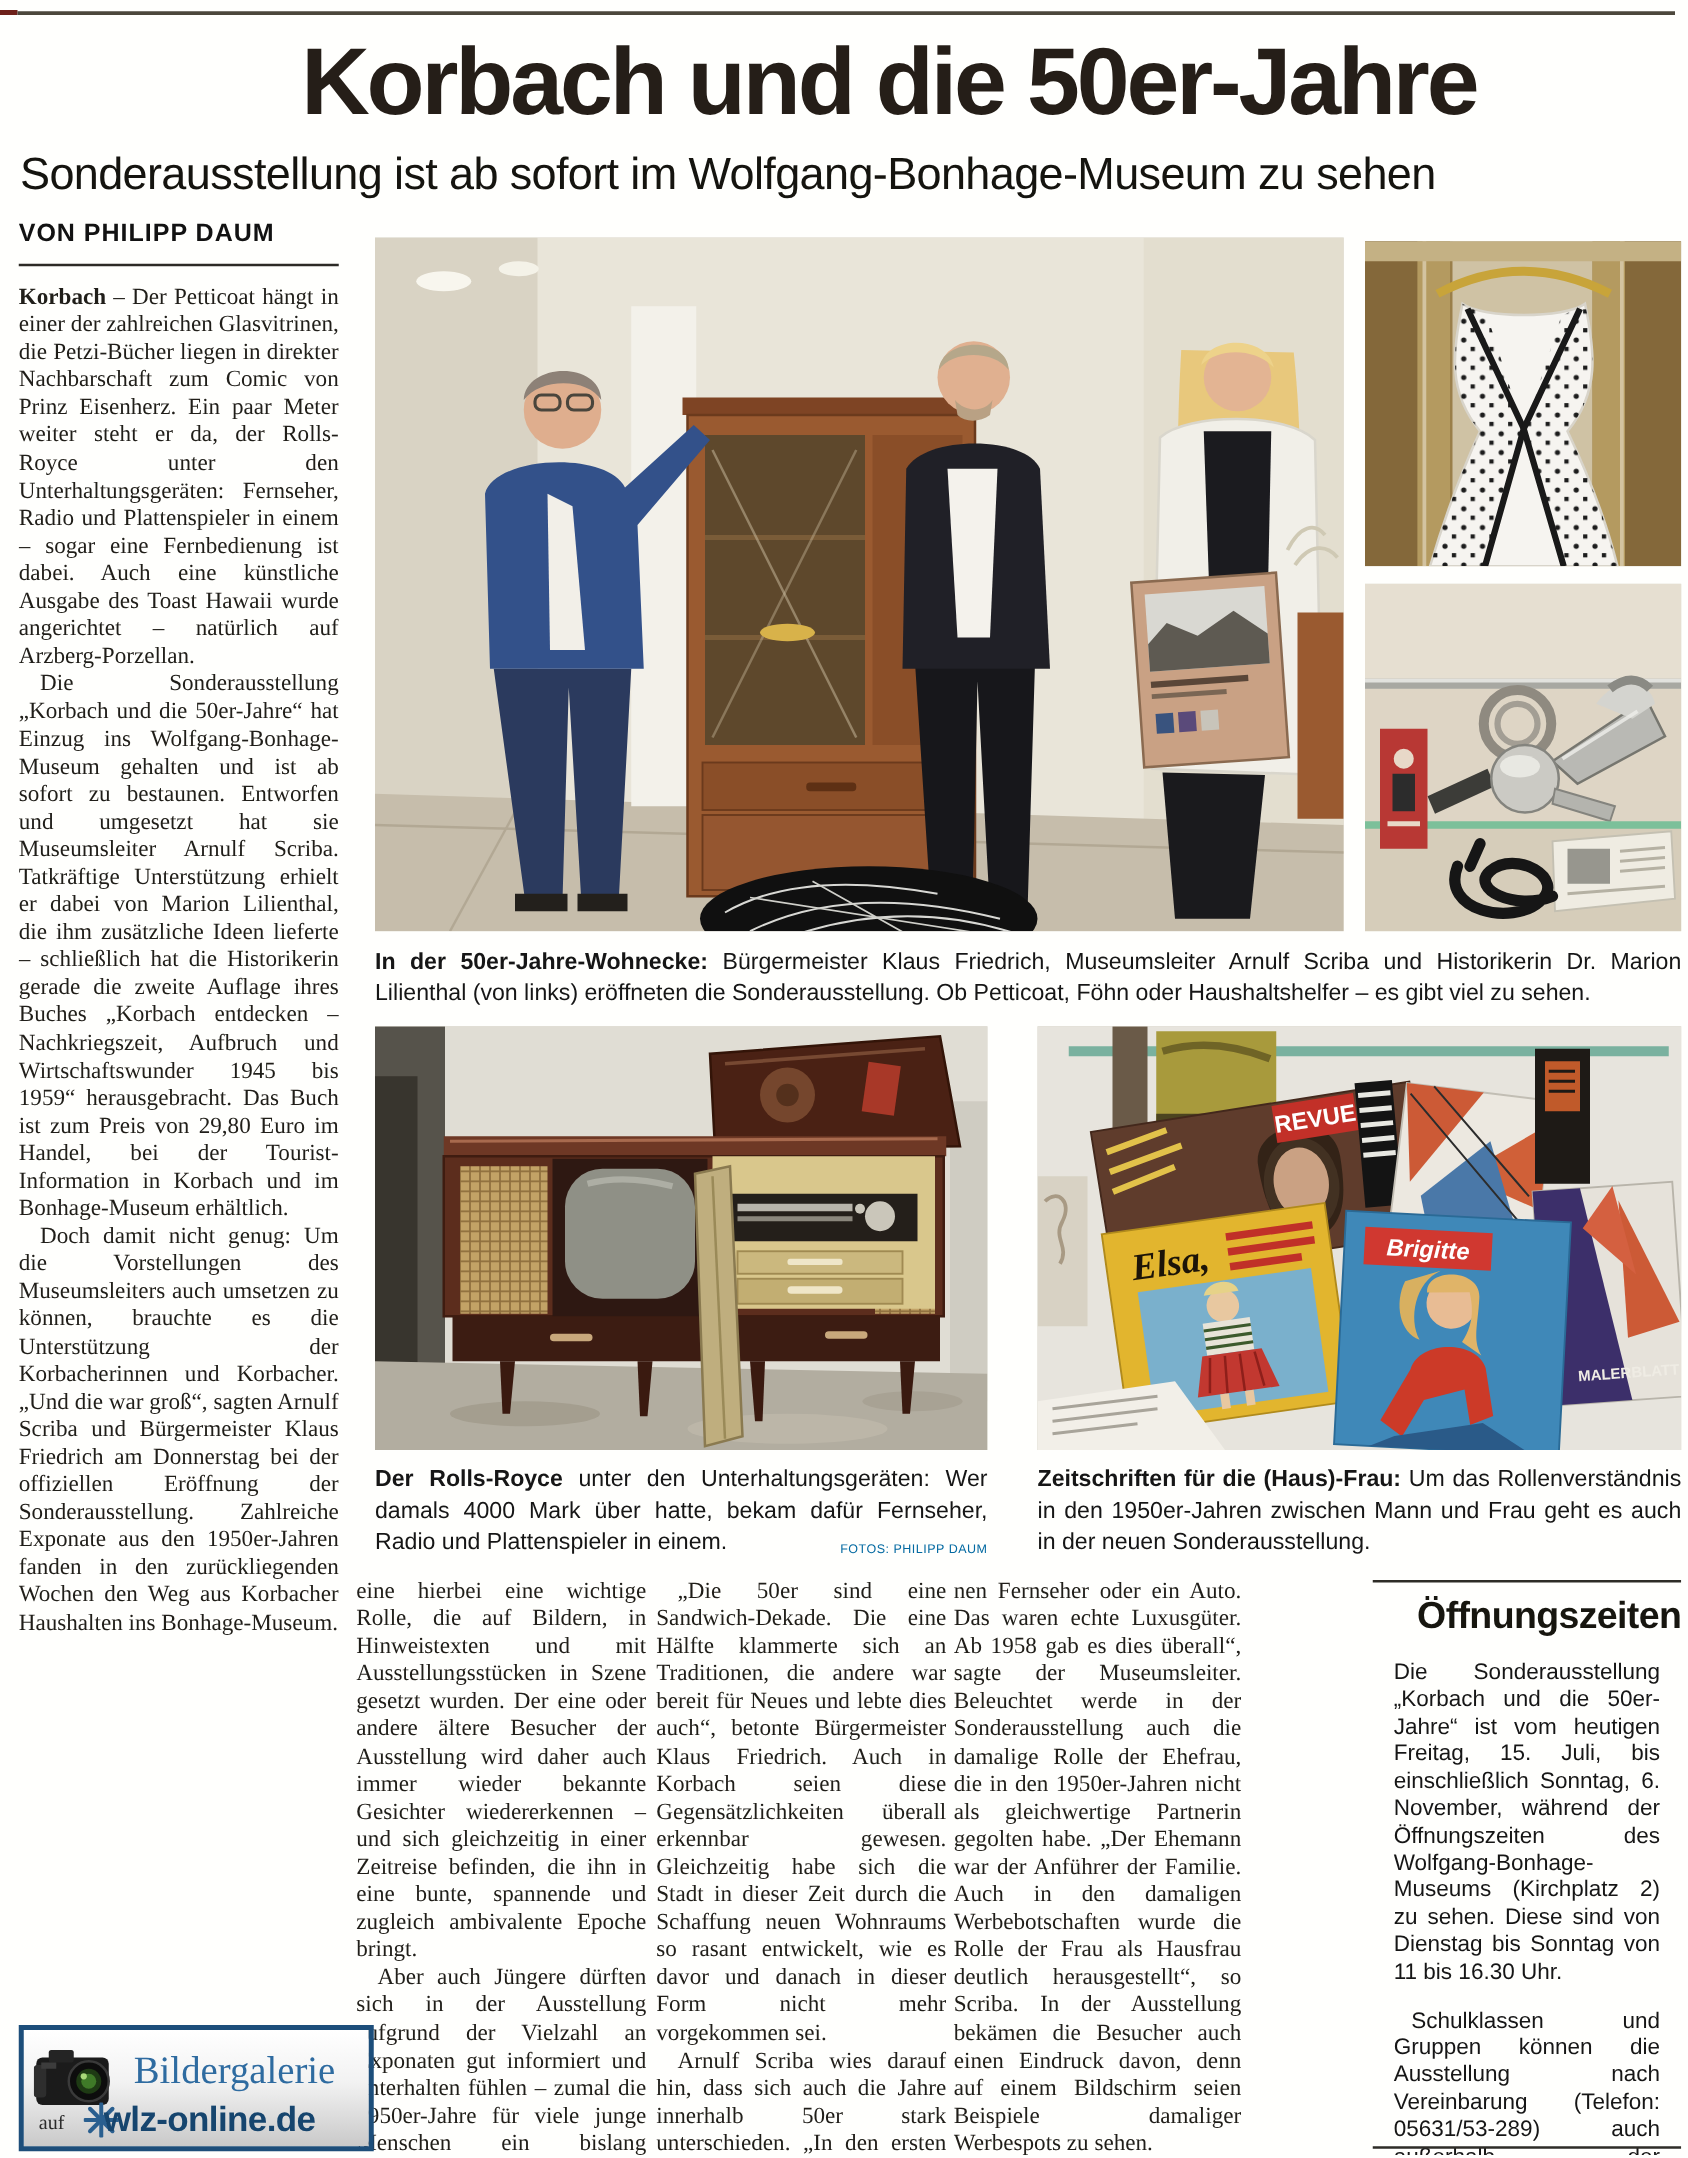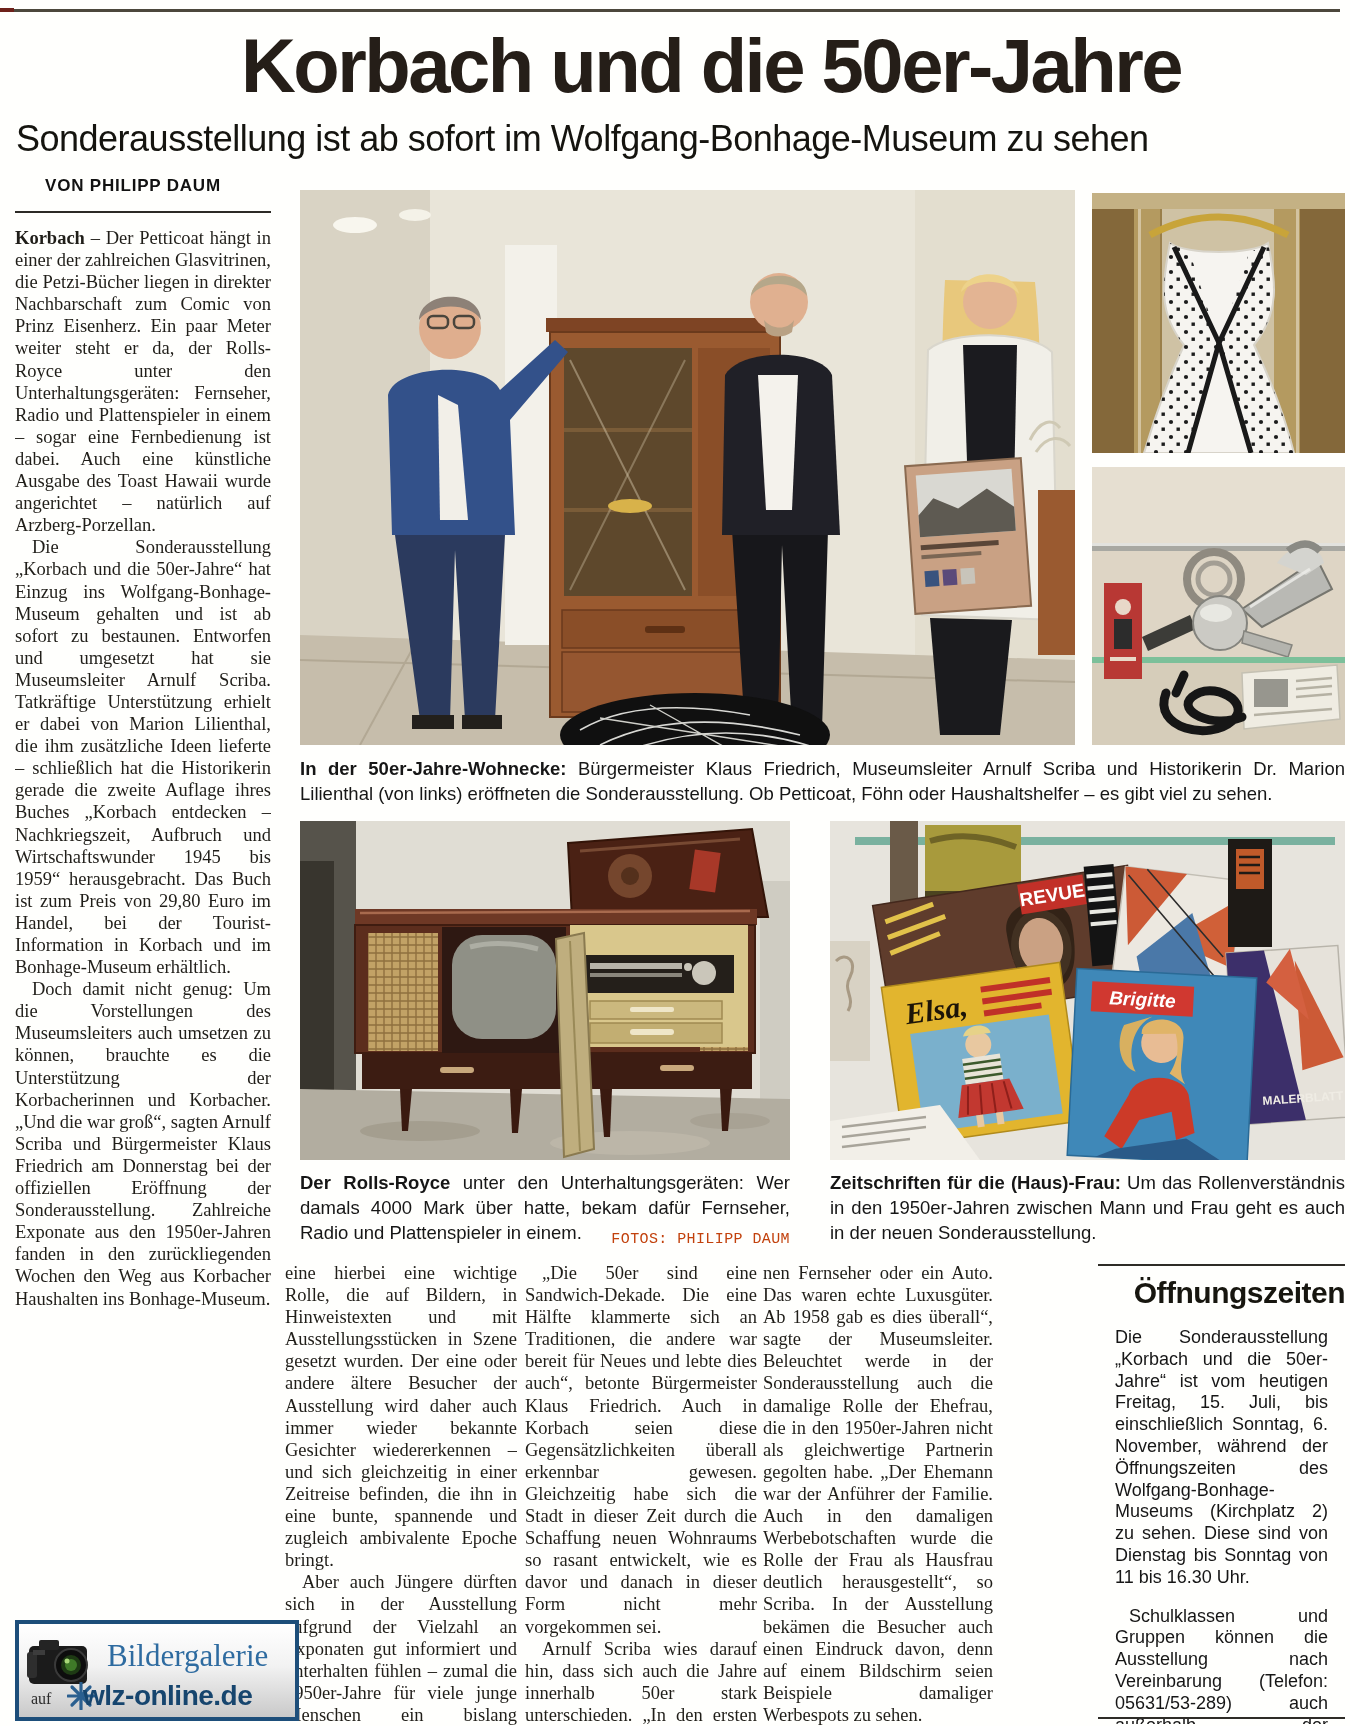--- a/index.html
+++ b/index.html
@@ -7,33 +7,33 @@
         font-family:"Liberation Sans","DejaVu Sans",sans-serif;color:#1b1a17;}
   .abs{position:absolute;}
   
   .headline{left:0;top:26px;width:1350px;text-align:center;font-weight:bold;
             font-size:76px;letter-spacing:-2.5px;color:#251e18;line-height:1.05;padding-left:36px;}
   .subhead{left:16px;top:118px;width:1350px;text-align:left;font-size:36px;
            letter-spacing:-0.5px;color:#15140f;}
   .topline{left:14px;top:9px;width:1326px;height:3px;background:#4c473c;}
   .topline-red{left:0;top:8px;width:14px;height:4px;background:#6e211a;}
   
-  .byline{left:15px;top:176px;width:256px;font-weight:bold;font-size:17px;
-          letter-spacing:0.8px;color:#121212;margin-left:30px;}
+  .byline{left:15px;top:176px;width:256px;font-weight:bold;font-size:20px;
+          letter-spacing:0.8px;color:#121212;}
   .byline-rule{left:15px;top:211px;width:256px;height:2px;background:#2c2a26;}
   
   .serifcol{font-family:"Liberation Serif","DejaVu Serif",serif;font-size:18.5px;
             line-height:22.1px;text-align:justify;color:#201e19;overflow:hidden;hyphens:auto;}
   .serifcol p{margin:0;}
   .serifcol p.ind{text-indent:17px;}
   .leadword{font-weight:bold;}
   
   .cap{font-size:18.5px;line-height:25px;color:#161616;text-align:justify;}
   .cap b{font-weight:bold;}
-  .credit{font-size:15px;letter-spacing:0.4px;color:#c2410c;white-space:nowrap;font-family:Liberation Mono, monospace;}
+  .credit{font-size:10px;letter-spacing:0.4px;color:#0369a1;white-space:nowrap;}
   
   .infobox{left:1098px;top:1262px;width:247px;height:462px;overflow:hidden;}
   .ib-rule-top{position:absolute;left:0;top:2px;width:247px;height:2px;background:#2e2c27;}
   .ib-head{margin:14px 0 10px 0;font-size:30px;font-weight:bold;color:#17160f;letter-spacing:-0.5px;text-align:right;}
   .ib-body{font-size:18px;line-height:21.8px;color:#161616;text-align:justify;}
   .ib-body p{margin:17px;}
   .ib-body p.ind{text-indent:14px;}
   .ib-sig{text-align:right;font-size:15.5px;color:#5a5850;margin-top:-21px;font-family:Liberation Mono, monospace;}
   .ib-link{text-align:center;font-weight:normal;font-size:21px;color:#111;margin-top:12px;}
   .ib-rule-bot{position:absolute;left:0;top:455px;width:247px;height:2px;background:#2e2c27;}

